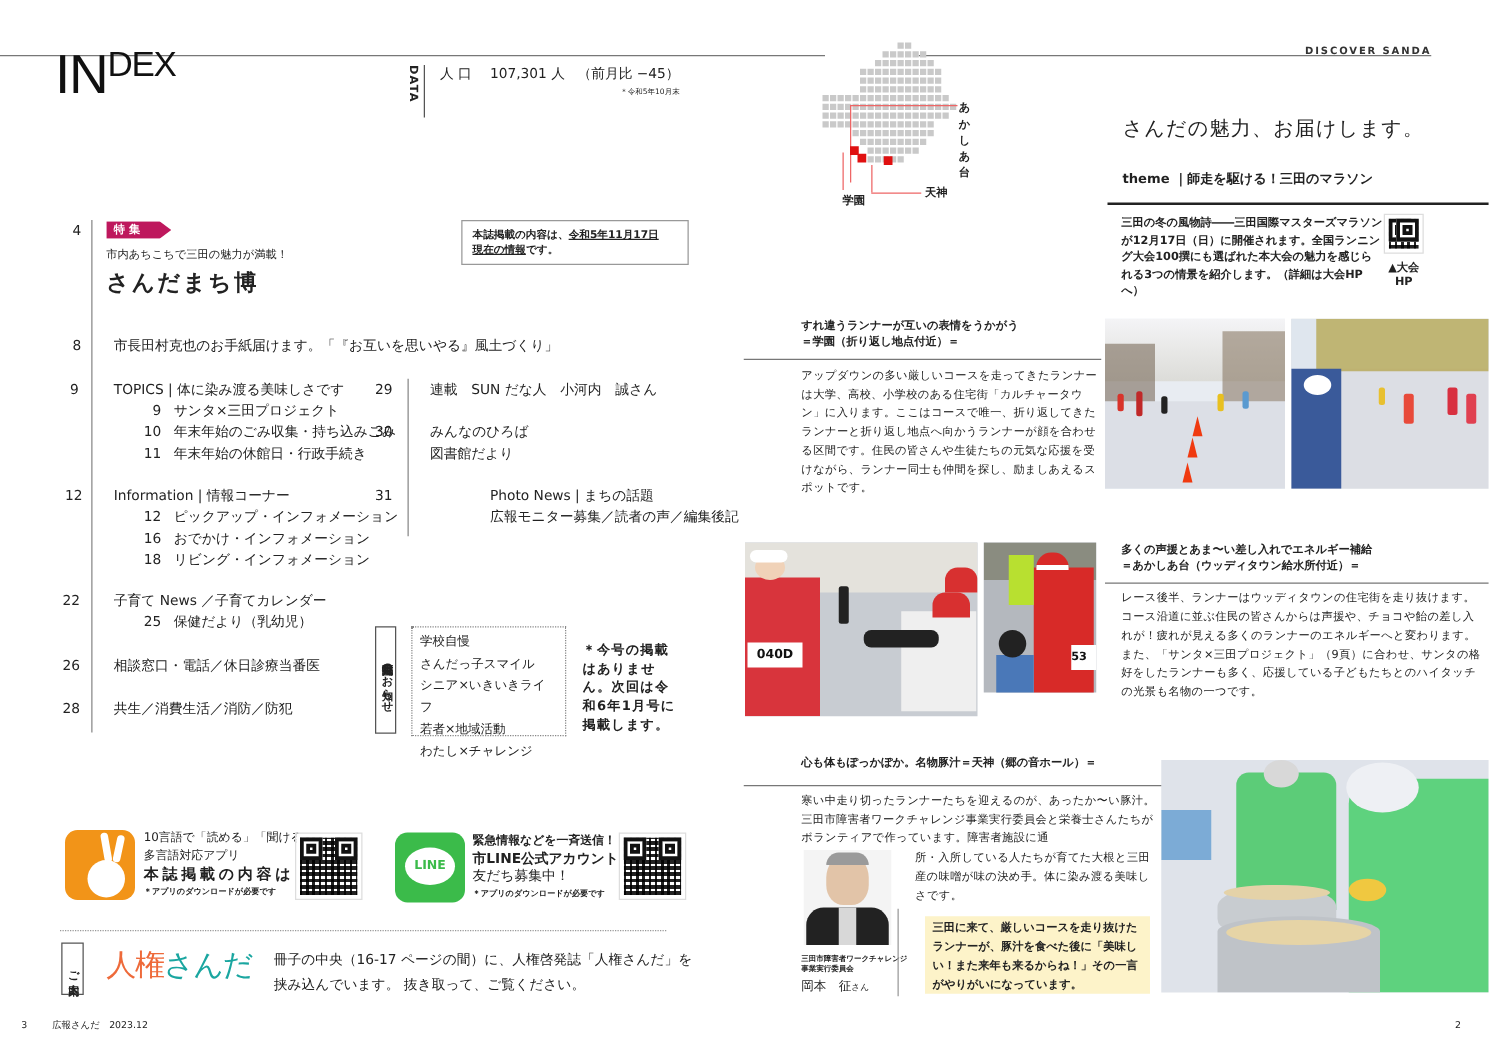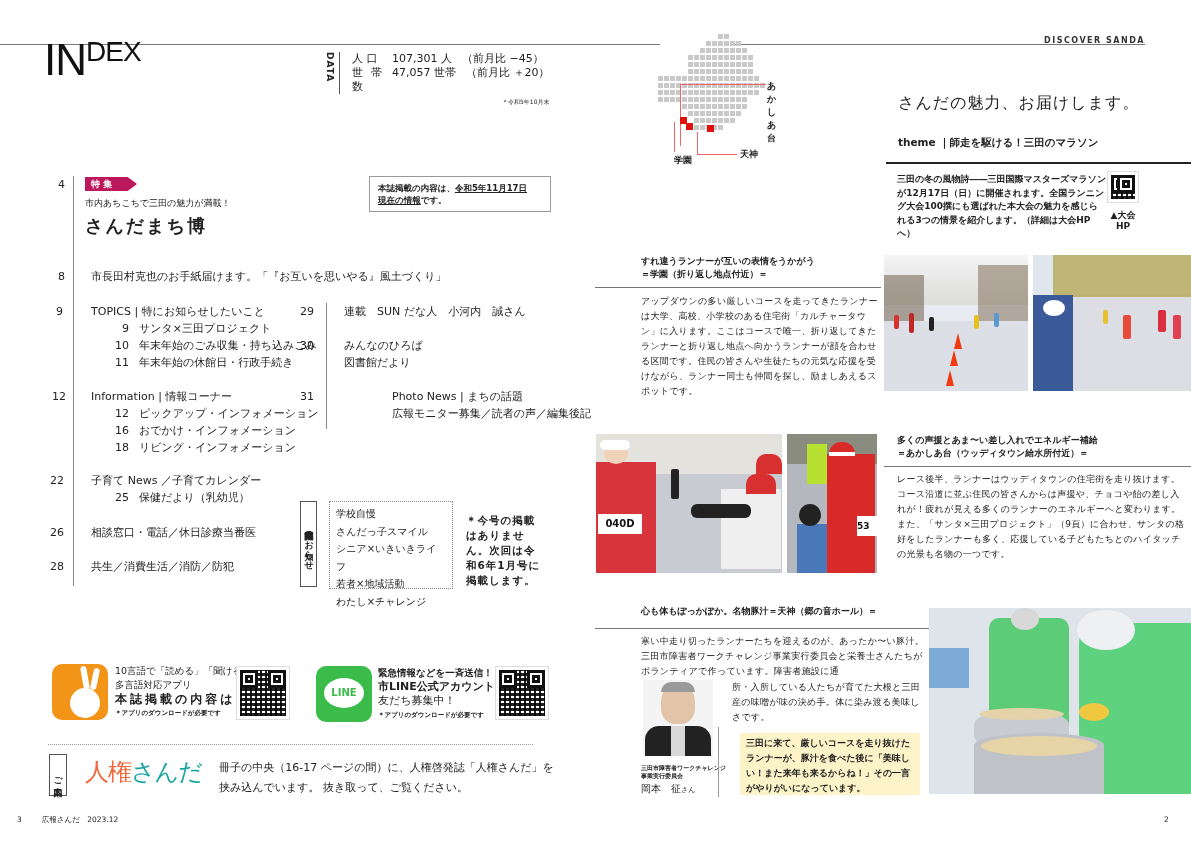--- a/index.html
+++ b/index.html
@@ -91,25 +91,20 @@
 <div class="abs index-title"><span>IN</span><span class="sup">DEX</span></div>
 <div class="abs discover">DISCOVER SANDA</div>
 
 <div class="abs data-block">
   <div class="data-label">DATA</div>
   <div class="data-rows">
     <div class="row">
       <span class="k">人 口</span>
       <span>107,301 人</span>
       <span>（前月比 −45）</span>
-    </div>
-    <div class="row">
-      <span class="k">世帯数</span>
-      <span>47,057 世帯</span>
-      <span>（前月比 ＋20）</span>
     </div>
     <div class="data-note">＊令和5年10月末</div>
   </div>
 </div>
 
 <div class="abs map" id="map">
     <div class="dot" style="left: 78px; top: 93px;"></div>
     <div class="dot" style="left: 72px; top: 93px;"></div>
     <div class="dot" style="left: 66px; top: 93px;"></div>
     <div class="dot" style="left: 60px; top: 93px;"></div>
@@ -280,21 +275,21 @@
 <div class="abs notice-box">
   <span>本誌掲載の内容は、</span><u>令和5年11月17日</u><br>
   <u>現在の情報</u><span>です。</span>
 </div>
 
 <div class="toc-num" style="left:58px;top:270px;">8</div>
 <div class="toc-text" style="left:91px;top:268px;">市長田村克也のお手紙届けます。「『お互いを思いやる』風土づくり」</div>
 
 <div class="toc-num" style="left:56px;top:305px;">9</div>
 <div class="toc-text" style="left:91px;top:303px;">
-  <div>TOPICS | 特にお知らせしたいこと</div>
+  <div>TOPICS | 体に染み渡る美味しさです</div>
   <div class="toc-sub"><span class="n">9</span><span>サンタ×三田プロジェクト</span></div>
   <div class="toc-sub"><span class="n">10</span><span>年末年始のごみ収集・持ち込みごみ</span></div>
   <div class="toc-sub"><span class="n">11</span><span>年末年始の休館日・行政手続き</span></div>
 </div>
 
 <div class="toc-num" style="left:52px;top:390px;">12</div>
 <div class="toc-text" style="left:91px;top:388px;">
   <div>Information | 情報コーナー</div>
   <div class="toc-sub"><span class="n">12</span><span>ピックアップ・インフォメーション</span></div>
   <div class="toc-sub"><span class="n">16</span><span>おでかけ・インフォメーション</span></div>
@@ -416,21 +411,21 @@
   <div style="position:absolute;left:0;top:28px;width:60px;height:111px;background:#d8343c;"></div>
   <div style="position:absolute;left:8px;top:10px;width:24px;height:20px;background:#f0d2b8;border-radius:50%;"></div>
   <div style="position:absolute;left:4px;top:6px;width:30px;height:10px;background:#fff;border-radius:6px;"></div>
   <div style="position:absolute;left:2px;top:80px;width:44px;height:20px;background:#fff;color:#111;font-size:10px;font-weight:bold;line-height:20px;text-align:center;">040D</div>
   <div style="position:absolute;left:160px;top:20px;width:26px;height:20px;background:#d83030;border-radius:10px 10px 0 0;"></div>
   <div style="position:absolute;left:125px;top:55px;width:60px;height:80px;background:#efefef;"></div>
   <div style="position:absolute;left:150px;top:40px;width:30px;height:20px;background:#d83030;border-radius:10px 10px 0 0;"></div>
   <div style="position:absolute;left:95px;top:70px;width:60px;height:14px;background:#222;border-radius:6px;"></div>
   <div class="runner" style="left:75px;top:35px;background:#222;height:30px;width:8px;"></div>
 </div>
-<div class="photo" style="left:787px;top:434px;width:90px;height:139px;background:#b4b8be;">
+<div class="photo" style="left:787px;top:434px;width:90px;height:120px;background:#b4b8be;">
   <div class="ph-sky" style="height:30px;background:#8a8c80;"></div>
   <div style="position:absolute;left:40px;top:20px;width:48px;height:119px;background:#d82a28;"></div>
   <div style="position:absolute;left:42px;top:8px;width:26px;height:14px;background:#d82a28;border-radius:12px 12px 0 0;border-bottom:4px solid #fff;"></div>
   <div style="position:absolute;left:10px;top:90px;width:30px;height:49px;background:#4a78b8;"></div>
   <div style="position:absolute;left:12px;top:70px;width:22px;height:22px;background:#222;border-radius:50%;"></div>
   <div style="position:absolute;left:20px;top:10px;width:20px;height:40px;background:#b8e030;"></div>
   <div style="position:absolute;left:70px;top:82px;width:20px;height:20px;background:#fff;color:#111;font-size:9px;font-weight:bold;line-height:20px;">53</div>
 </div>
 <div class="sec-head" style="left:897px;top:434px;">
   <div>多くの声援とあま〜い差し入れでエネルギー補給</div>

